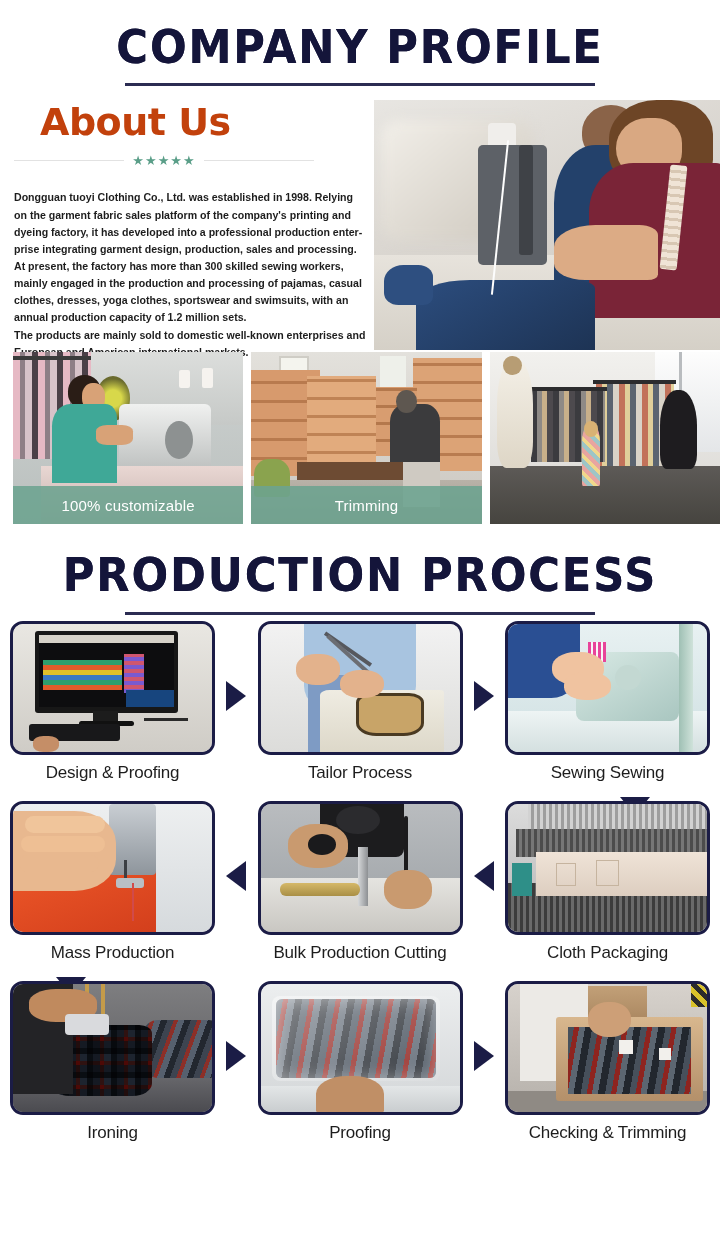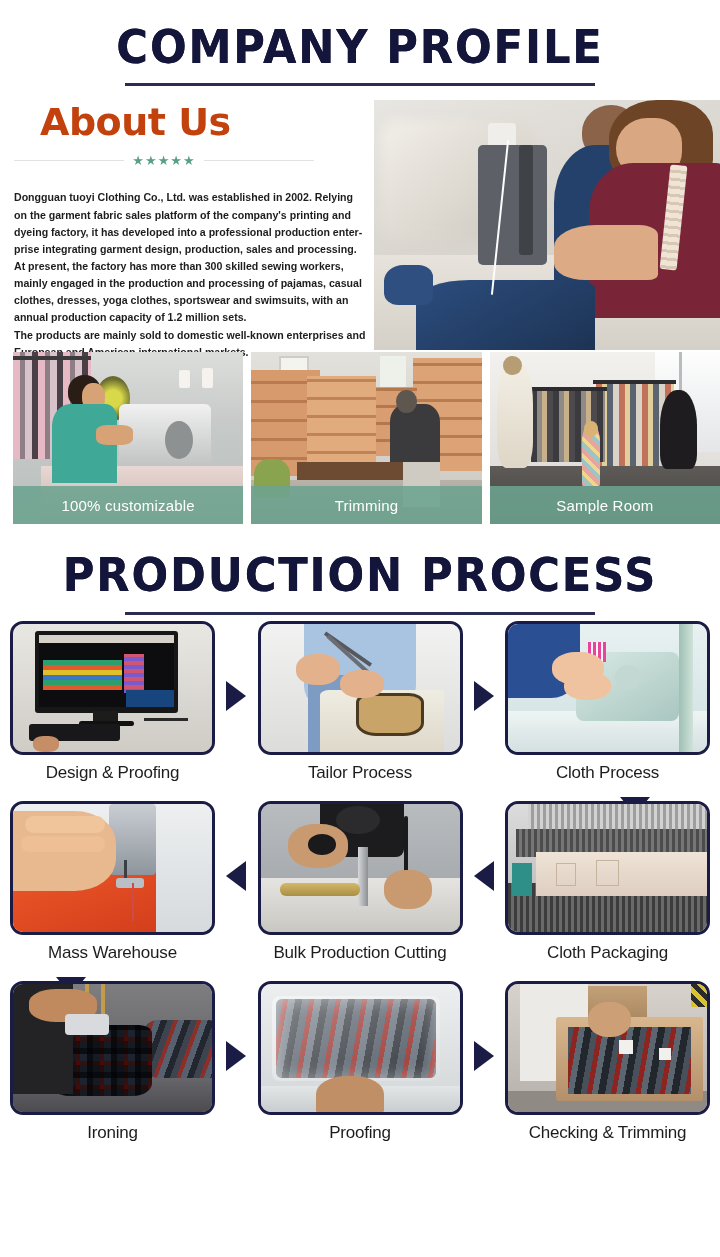--- a/index.html
+++ b/index.html
@@ -365,21 +365,21 @@
   <div class="about-left">
     <div class="about-title">About Us</div>
 
     <div class="star-divider">
       <span class="rule"></span>
       <span class="stars">★★★★★</span>
       <span class="rule"></span>
     </div>
 
     <div class="about-text">
-      <p>Dongguan tuoyi Clothing Co., Ltd. was established in 2002. Relying on the garment fabric sales platform of the company's printing and dyeing factory, it has developed into a professional production enter-prise integrating garment design,  production, sales and processing.</p>
+      <p>Dongguan tuoyi Clothing Co., Ltd. was established in 1998. Relying on the garment fabric sales platform of the company's printing and dyeing factory, it has developed into a professional production enter-prise integrating garment design,  production, sales and processing.</p>
       <p>At present, the factory has more than 300 skilled sewing workers, mainly engaged in the production and processing of pajamas, casual clothes, dresses, yoga clothes, sportswear and swimsuits, with an annual production capacity of 1.2 million sets.</p>
       <p>The products are mainly sold to domestic well-known enterprises and European and American international markets.</p>
     </div>
   </div>
 
   <div class="about-photo">
     <div class="scene">
       <div class="lyr hero-bg"></div>
       <div class="lyr hero-blur1"></div>
       <div class="lyr hero-table"></div>
@@ -450,21 +450,20 @@
       <div class="lyr sr-rack2"></div>
       <div class="lyr sr-bar2"></div>
       <div class="lyr sr-rack1"></div>
       <div class="lyr sr-bar1"></div>
       <div class="lyr sr-dress"></div>
       <div class="lyr sr-mann"></div>
       <div class="lyr sr-mann-h"></div>
       <div class="lyr sr-kid"></div>
       <div class="lyr sr-kid-h"></div>
     </div>
-    <div class="thumb-caption">Sample Room</div>
   </div>
 </div>
 
 <div class="section-head">
   <h1>PRODUCTION PROCESS</h1>
   <div class="head-rule"></div>
 </div>
 
 <div class="process">
 
@@ -517,42 +516,42 @@
           <div class="lyr sw-tbl"></div>
           <div class="lyr sw-person"></div>
           <div class="lyr sw-mach"></div>
           <div class="lyr sw-mach-d"></div>
           <div class="lyr sw-thread"></div>
           <div class="lyr sw-hand"></div>
           <div class="lyr sw-hand2"></div>
           <div class="lyr sw-rod"></div>
         </div>
       </div>
-      <div class="plabel">Cloth Process</div>
+      <div class="plabel">Sewing Sewing</div>
       <div class="arrow-down" style="right:60px; top:176px;"></div>
     </div>
   </div>
 
   <div class="prow">
     <div class="pcell">
       <div class="pcard">
         <div class="photo scene">
           <div class="lyr mp-bg"></div>
           <div class="lyr mp-fab"></div>
           <div class="lyr mp-mach"></div>
           <div class="lyr mp-needle"></div>
           <div class="lyr mp-foot"></div>
           <div class="lyr mp-thread"></div>
           <div class="lyr mp-hand"></div>
           <div class="lyr mp-f1"></div>
           <div class="lyr mp-f2"></div>
           <div class="lyr mp-f3"></div>
         </div>
       </div>
-      <div class="plabel">Mass Warehouse</div>
+      <div class="plabel">Mass Production</div>
       <div class="arrow-down" style="left:46px; top:176px;"></div>
     </div>
 
     <div class="arrow-h arrow-left"></div>
 
     <div class="pcell">
       <div class="pcard">
         <div class="photo scene">
           <div class="lyr bc-bg"></div>
           <div class="lyr bc-fab"></div>

